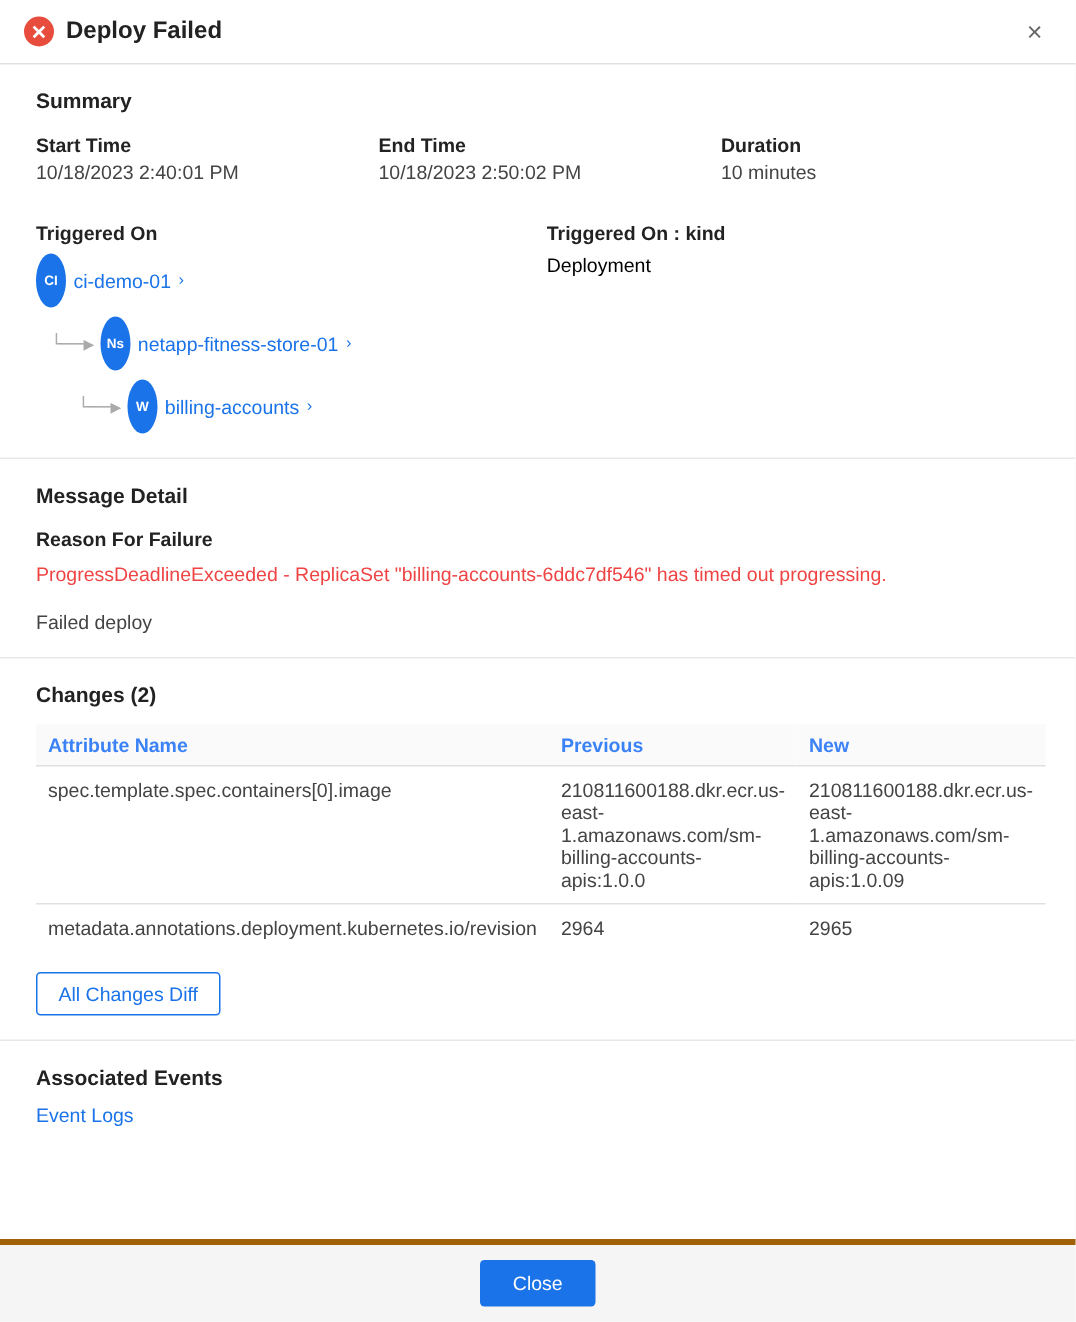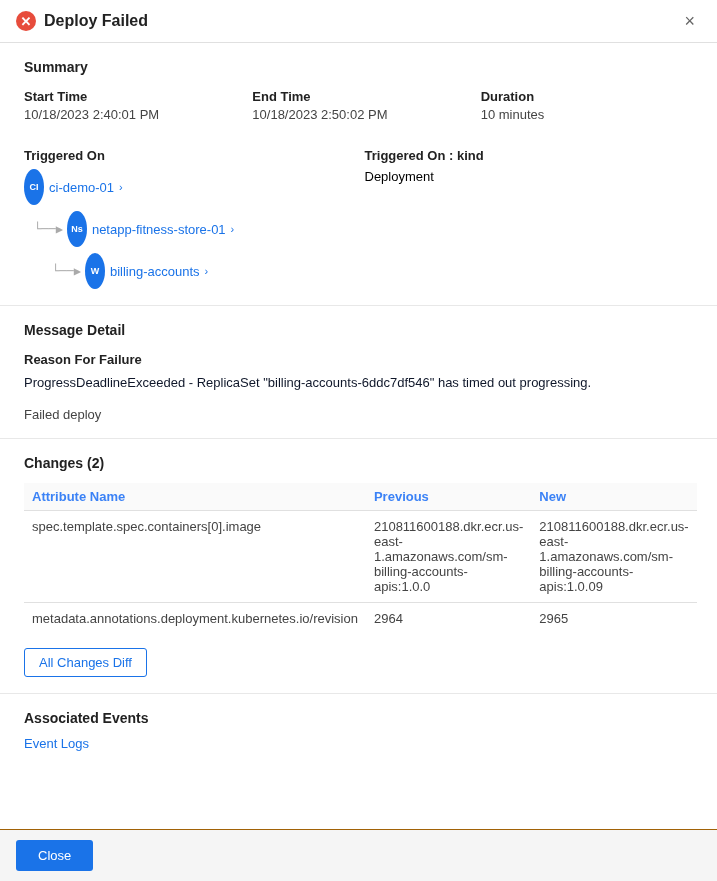--- a/index.html
+++ b/index.html
@@ -147,21 +147,21 @@
       font-family: monospace;
     }
     .subsection-label {
       font-weight: 700;
       color: #222;
       font-size: 13px;
       margin-bottom: 6px;
       display: block;
     }
     .failure-text {
-      color: #0f172a;
+      color: #ef4444;
       font-size: 13px;
       line-height: 1.5;
     }
     .message-text {
       color: #444;
       font-size: 13px;
     }
     .sub-section {
       margin-bottom: 14px;
     }
@@ -212,23 +212,23 @@
     }
     .event-link {
       color: #1a73e8;
       text-decoration: none;
       font-size: 13px;
       cursor: pointer;
     }
     .modal-footer {
       padding: 10px 16px;
       background: #f5f5f5;
-      border-top: 1px solid #a16207;
-      display: flex;
-      justify-content: flex-start;
+      border-top: 4px solid #a16207;
+      display: flex;
+      justify-content: center;
     }
     .close-action-btn {
       padding: 8px 22px;
       background: #1a73e8;
       color: white;
       border: none;
       border-radius: 3px;
       cursor: pointer;
       font-size: 13px;
       font-weight: 500;

